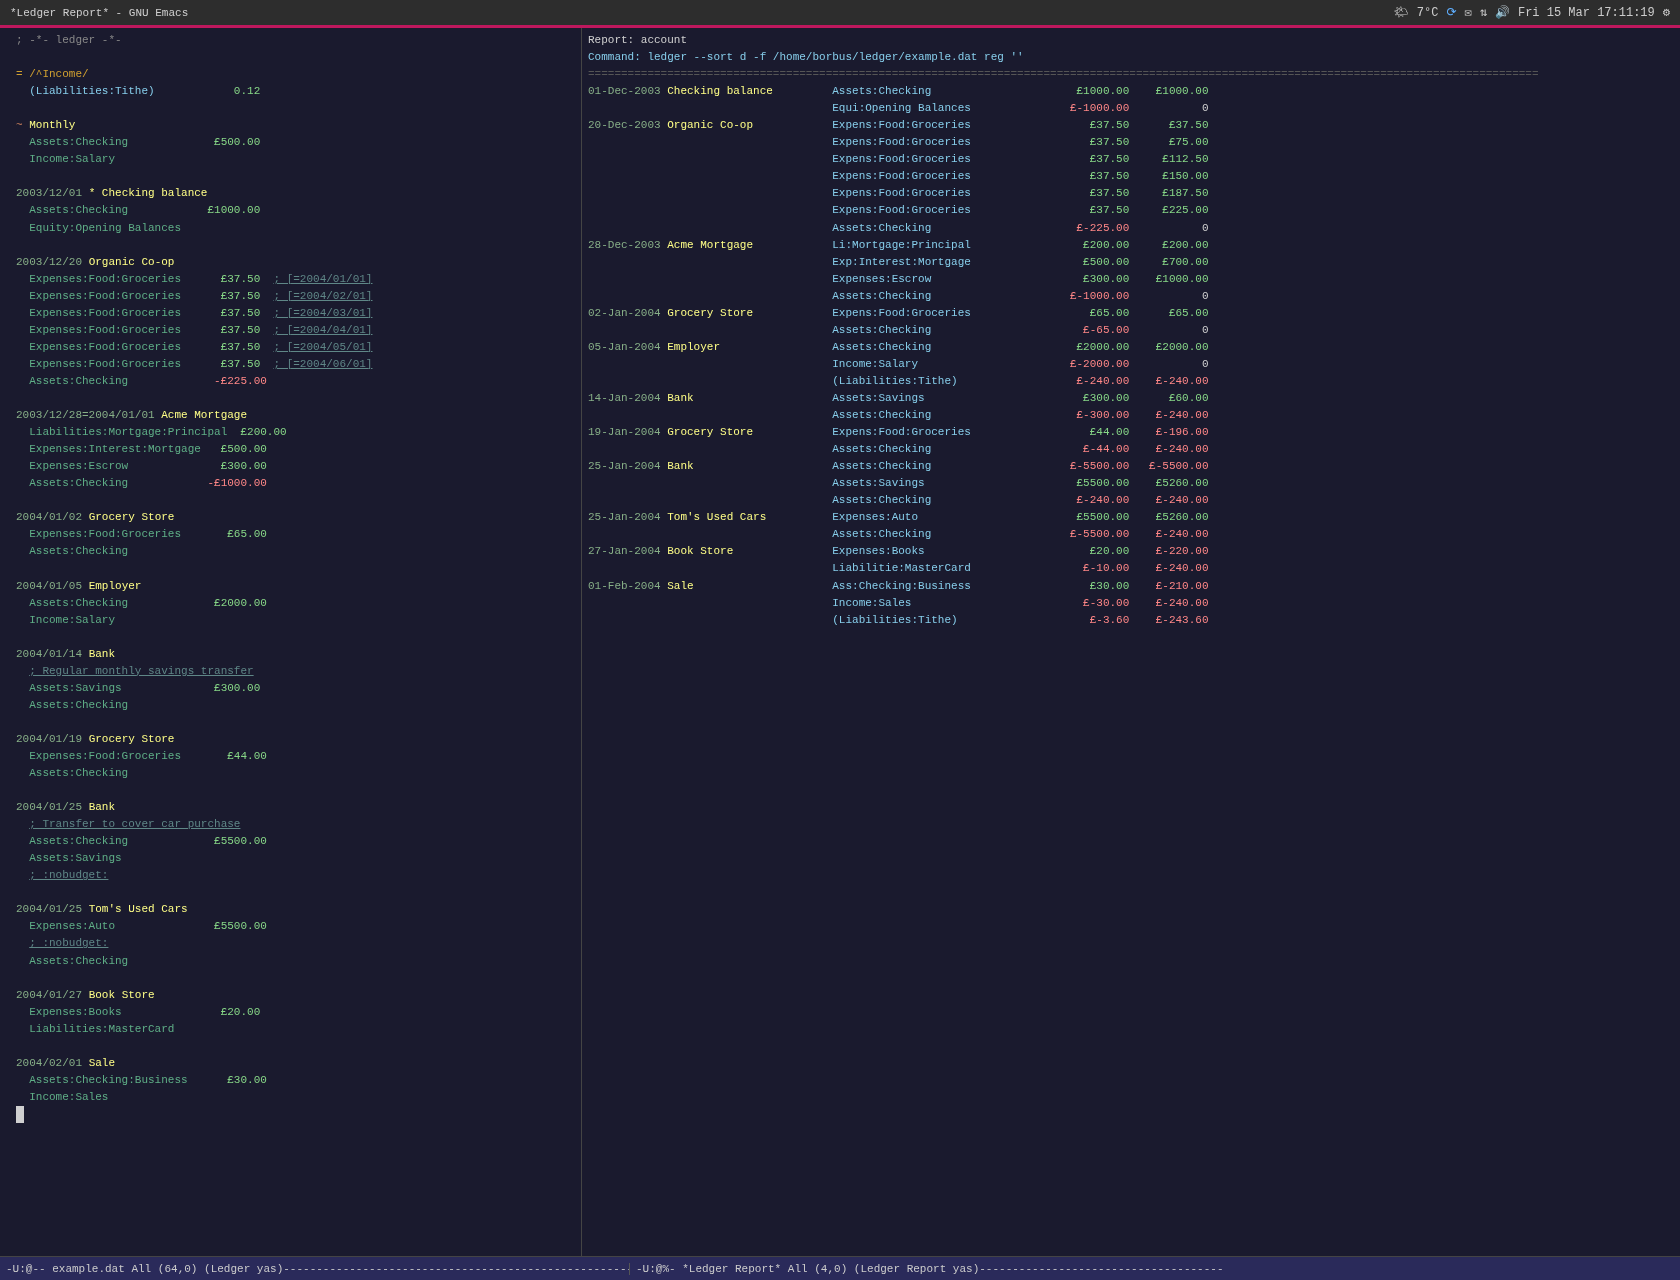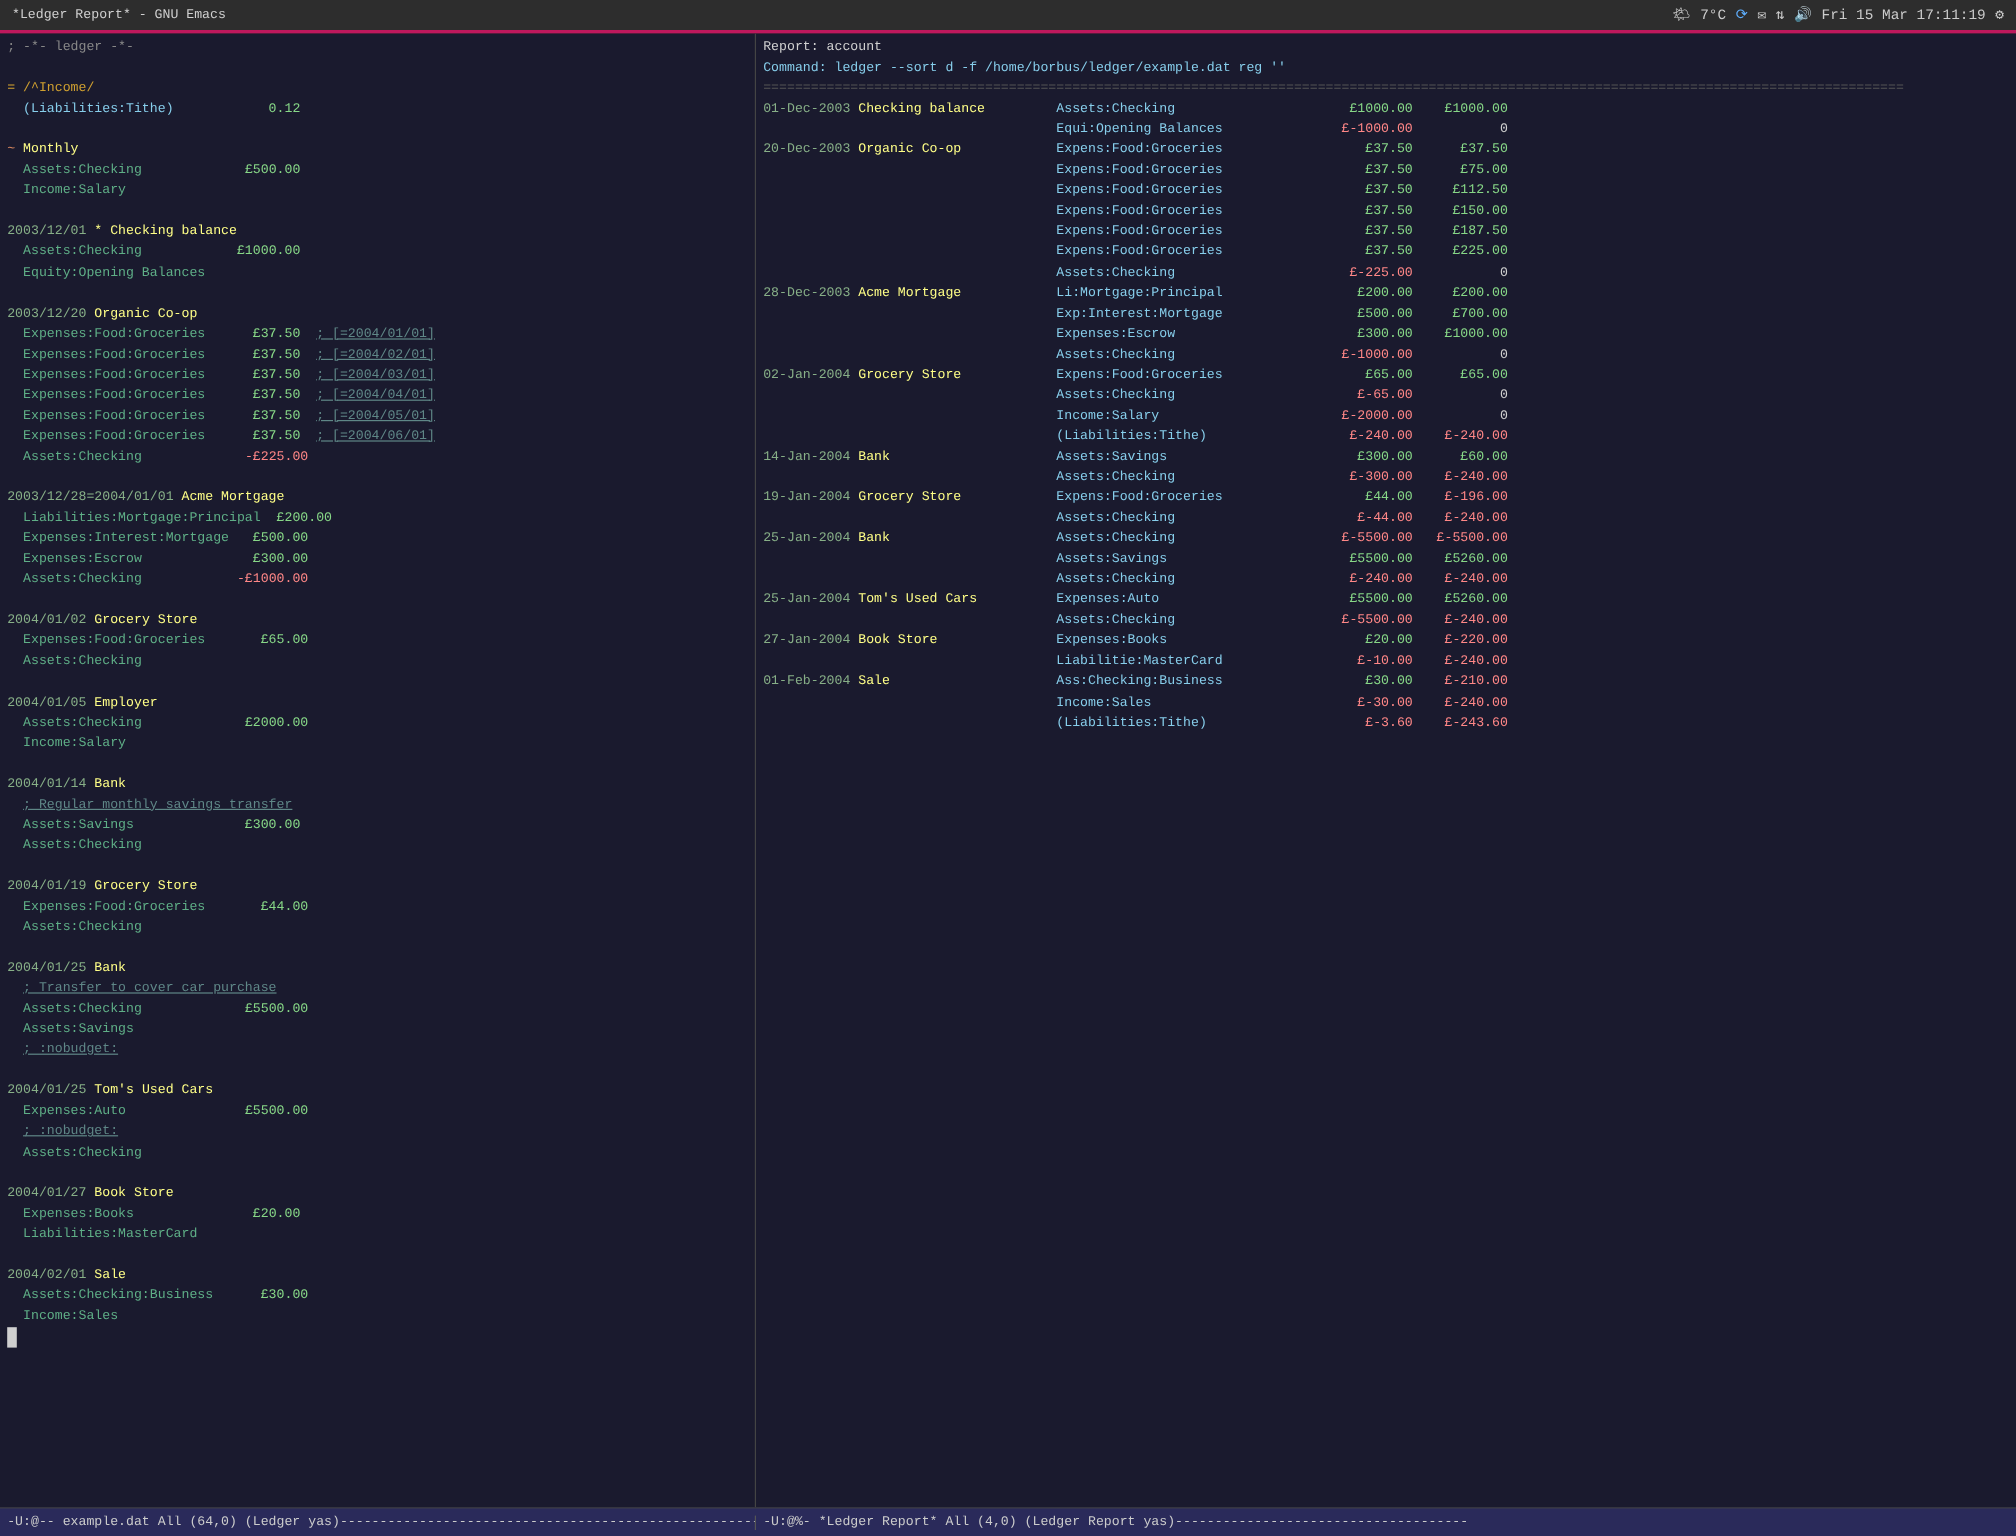--- a/index.html
+++ b/index.html
@@ -29,25 +29,25 @@
       color: #ccc;
       font-size: 12px;
     }
     
     #main {
       display: flex;
       height: calc(1280px - 28px - 24px);
     }
     
     #left-pane {
-      width: 630px;
+      width: 582px;
       background: #1a1a2e;
       border-right: 1px solid #444;
       overflow: hidden;
-      padding: 4px 6px;
+      padding: 4px 16px;
       color: #d0d0d0;
     }
     
     #right-pane {
       flex: 1;
       background: #1a1a2e;
       overflow: hidden;
       padding: 4px 6px;
       color: #d0d0d0;
     }
@@ -202,20 +202,21 @@
     <div class="line"><span style="color:transparent;">20-Dec-2003 Organic Co-op            </span><span class="rp-account">Expens:Food:Groceries              </span><span class="rp-pos">    £37.50</span>  <span class="rp-pos">   £150.00</span></div>
     <div class="line"><span style="color:transparent;">20-Dec-2003 Organic Co-op            </span><span class="rp-account">Expens:Food:Groceries              </span><span class="rp-pos">    £37.50</span>  <span class="rp-pos">   £187.50</span></div>
     <div class="line"><span style="color:transparent;">20-Dec-2003 Organic Co-op            </span><span class="rp-account">Expens:Food:Groceries              </span><span class="rp-pos">    £37.50</span>  <span class="rp-pos">   £225.00</span></div>
     <div class="line"><span style="color:transparent;">20-Dec-2003 Organic Co-op            </span><span class="rp-account">Assets:Checking                    </span><span class="rp-neg">  £-225.00</span>  <span style="color:#d0d0d0;">         0</span></div>
     <div class="line"><span class="rp-date">28-Dec-2003 </span><span class="rp-payee">Acme Mortgage            </span><span class="rp-account">Li:Mortgage:Principal              </span><span class="rp-pos">   £200.00</span>  <span class="rp-pos">   £200.00</span></div>
     <div class="line"><span style="color:transparent;">28-Dec-2003 Acme Mortgage            </span><span class="rp-account">Exp:Interest:Mortgage              </span><span class="rp-pos">   £500.00</span>  <span class="rp-pos">   £700.00</span></div>
     <div class="line"><span style="color:transparent;">28-Dec-2003 Acme Mortgage            </span><span class="rp-account">Expenses:Escrow                    </span><span class="rp-pos">   £300.00</span>  <span class="rp-pos">  £1000.00</span></div>
     <div class="line"><span style="color:transparent;">28-Dec-2003 Acme Mortgage            </span><span class="rp-account">Assets:Checking                    </span><span class="rp-neg"> £-1000.00</span>  <span style="color:#d0d0d0;">         0</span></div>
     <div class="line"><span class="rp-date">02-Jan-2004 </span><span class="rp-payee">Grocery Store            </span><span class="rp-account">Expens:Food:Groceries              </span><span class="rp-pos">    £65.00</span>  <span class="rp-pos">    £65.00</span></div>
     <div class="line"><span style="color:transparent;">02-Jan-2004 Grocery Store            </span><span class="rp-account">Assets:Checking                    </span><span class="rp-neg">   £-65.00</span>  <span style="color:#d0d0d0;">         0</span></div>
+    <div class="line"><span class="rp-date">05-Jan-2004 </span><span class="rp-payee">Employer                 </span><span class="rp-account">Assets:Checking                    </span><span class="rp-pos">  £2000.00</span>  <span class="rp-pos">  £2000.00</span></div>
     <div class="line"><span style="color:transparent;">05-Jan-2004 Employer                 </span><span class="rp-account">Income:Salary                      </span><span class="rp-neg"> £-2000.00</span>  <span style="color:#d0d0d0;">         0</span></div>
     <div class="line"><span style="color:transparent;">05-Jan-2004 Employer                 </span><span class="rp-account">(Liabilities:Tithe)                </span><span class="rp-neg">  £-240.00</span>  <span class="rp-neg">  £-240.00</span></div>
     <div class="line"><span class="rp-date">14-Jan-2004 </span><span class="rp-payee">Bank                     </span><span class="rp-account">Assets:Savings                     </span><span class="rp-pos">   £300.00</span>  <span class="rp-pos">    £60.00</span></div>
     <div class="line"><span style="color:transparent;">14-Jan-2004 Bank                     </span><span class="rp-account">Assets:Checking                    </span><span class="rp-neg">  £-300.00</span>  <span class="rp-neg">  £-240.00</span></div>
     <div class="line"><span class="rp-date">19-Jan-2004 </span><span class="rp-payee">Grocery Store            </span><span class="rp-account">Expens:Food:Groceries              </span><span class="rp-pos">    £44.00</span>  <span class="rp-neg">  £-196.00</span></div>
     <div class="line"><span style="color:transparent;">19-Jan-2004 Grocery Store            </span><span class="rp-account">Assets:Checking                    </span><span class="rp-neg">   £-44.00</span>  <span class="rp-neg">  £-240.00</span></div>
     <div class="line"><span class="rp-date">25-Jan-2004 </span><span class="rp-payee">Bank                     </span><span class="rp-account">Assets:Checking                    </span><span class="rp-neg"> £-5500.00</span>  <span class="rp-neg"> £-5500.00</span></div>
     <div class="line"><span style="color:transparent;">25-Jan-2004 Bank                     </span><span class="rp-account">Assets:Savings                     </span><span class="rp-pos">  £5500.00</span>  <span class="rp-pos">  £5260.00</span></div>
     <div class="line"><span style="color:transparent;">25-Jan-2004 Bank                     </span><span class="rp-account">Assets:Checking                    </span><span class="rp-neg">  £-240.00</span>  <span class="rp-neg">  £-240.00</span></div>
     <div class="line"><span class="rp-date">25-Jan-2004 </span><span class="rp-payee">Tom's Used Cars          </span><span class="rp-account">Expenses:Auto                      </span><span class="rp-pos">  £5500.00</span>  <span class="rp-pos">  £5260.00</span></div>

